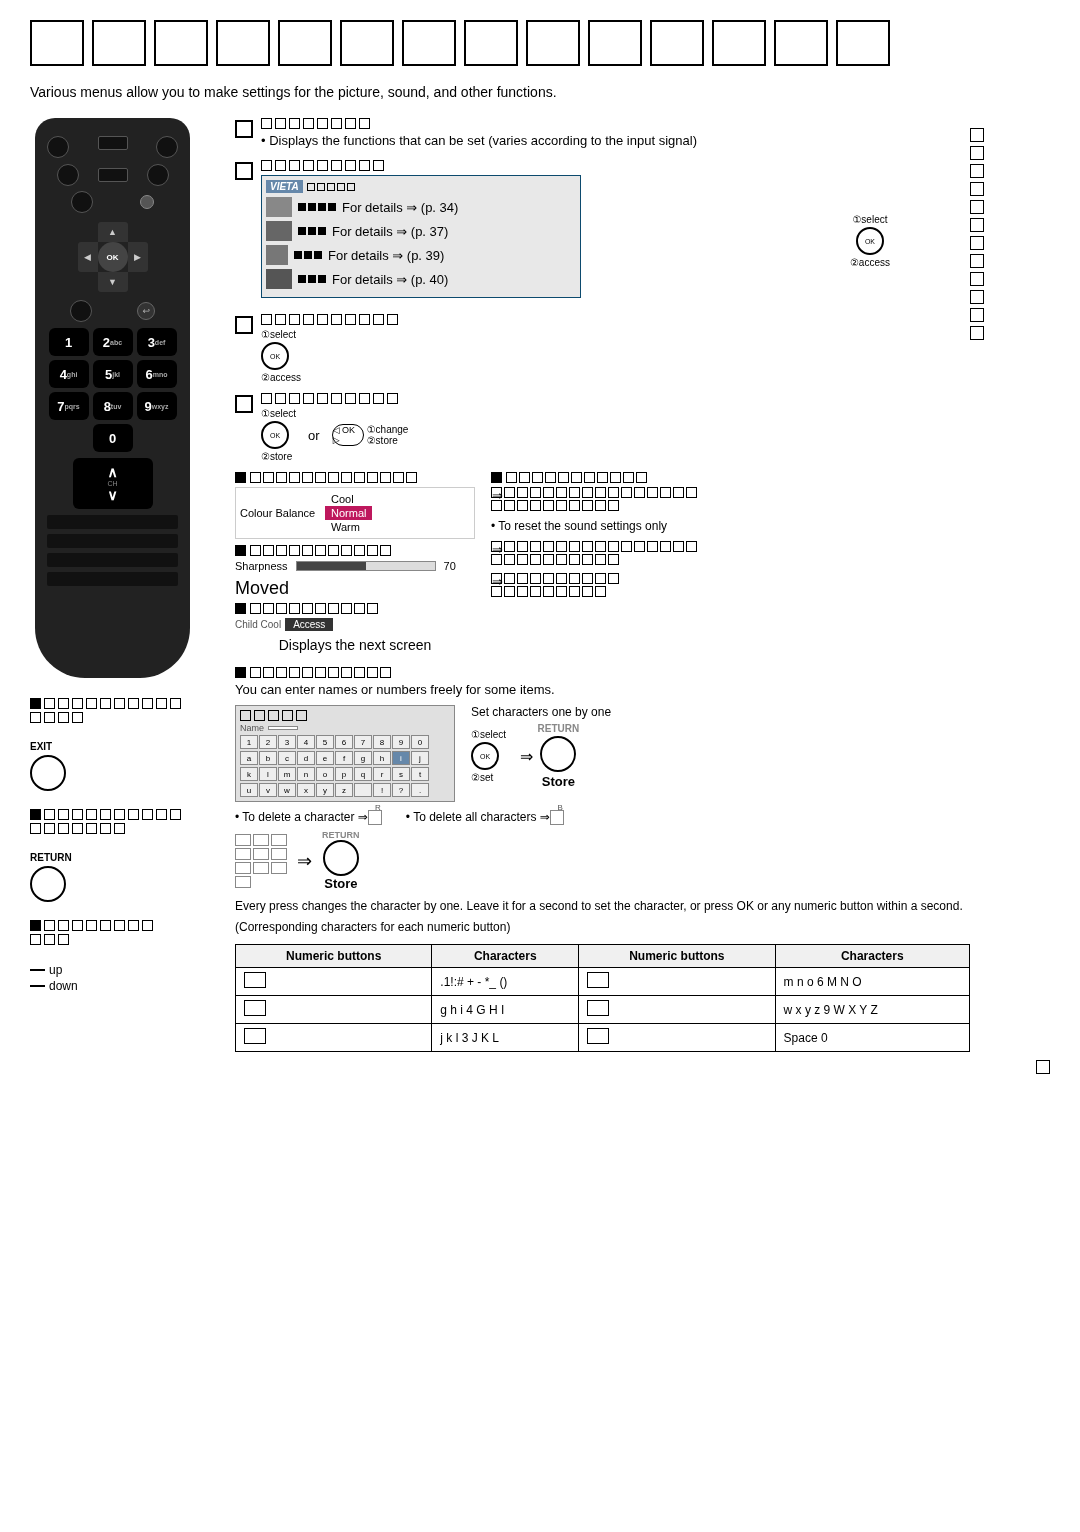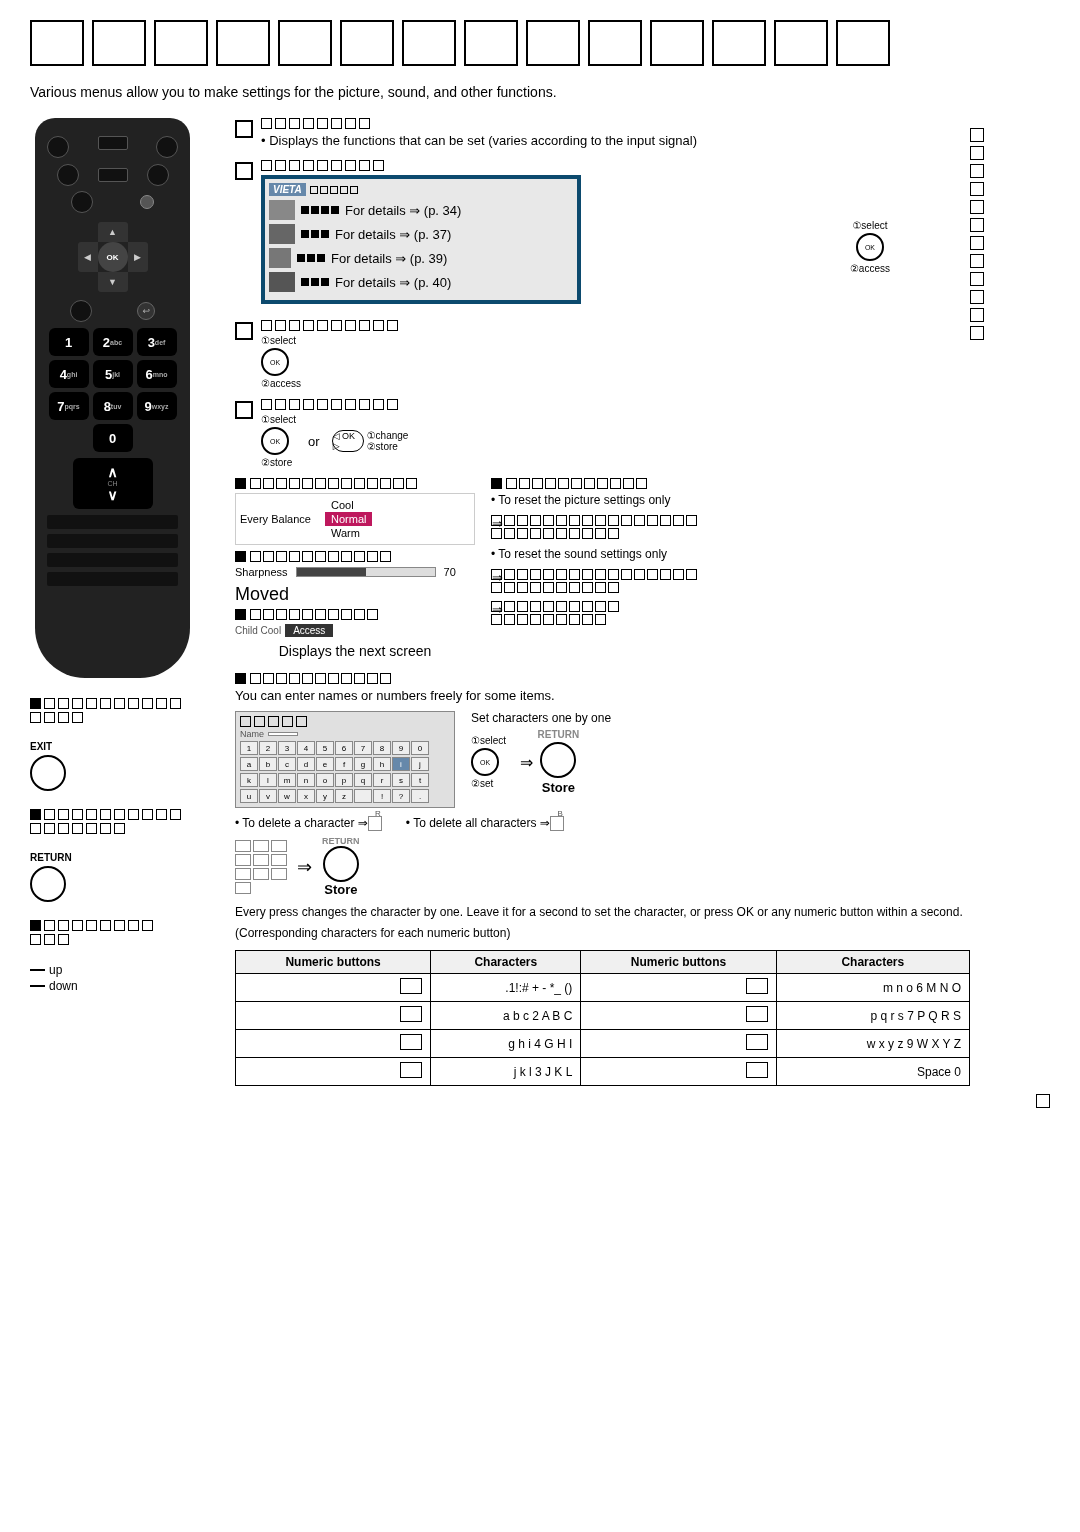--- a/index.html
+++ b/index.html
@@ -298,21 +298,21 @@
     }
     .chars-table th {
       border: 1px solid #000;
       padding: 4px 8px;
       background: #f0f0f0;
       text-align: center;
     }
     .chars-table td {
       border: 1px solid #000;
       padding: 4px 8px;
-      text-align: right;
+      text-align: left;
     }
     .table-sq {
       width: 22px;
       height: 16px;
       border: 1.5px solid #000;
       display: inline-block;
     }
     .moved-text {
       font-size: 18px;
       font-weight: normal;
@@ -545,21 +545,21 @@
             <span class="sq"></span>
             <span class="sq"></span>
             <span class="sq"></span>
             <span class="sq"></span>
           <span class="sq"></span>
             <span class="sq"></span>
             <span class="sq"></span>
             <span class="sq"></span>
         </div>
 
-        <div style="border:4px solid #0c4a6e;padding:4px;background:#e8e8e8;width:320px;margin-bottom:6px;">
+        <div style="border:1px solid #0c4a6e;padding:4px;background:#e8e8e8;width:320px;margin-bottom:6px;">
           <div style="display:flex;align-items:center;gap:4px;margin-bottom:3px;">
             <span class="vieta-logo">VIETA</span>
             <div style="display:flex;gap:2px;">
               <span class="mini-sq"></span>
                 <span class="mini-sq"></span>
                 <span class="mini-sq"></span>
                 <span class="mini-sq"></span>
                 <span class="mini-sq"></span>
             </div>
           </div>
@@ -691,21 +691,21 @@
               <span class="sq"></span>
               <span class="sq"></span>
             <span class="sq"></span>
               <span class="sq"></span>
               <span class="sq"></span>
           </div>
         </div>
 
         <div class="colour-balance-box">
           <div class="cb-row">
-            <span class="cb-label">Every Balance</span>
+            <span class="cb-label">Colour Balance</span>
             <div class="cb-options">
               <div class="cb-option">Cool</div>
               <div class="cb-option selected">Normal</div>
               <div class="cb-option">Warm</div>
             </div>
           </div>
         </div>
 
         <div style="display:flex;align-items:center;gap:4px;margin-bottom:4px;margin-top:4px;">
           <span class="sq filled"></span>
@@ -767,23 +767,20 @@
               <span class="sq"></span>
               <span class="sq"></span>
               <span class="sq"></span>
             <span class="sq"></span>
               <span class="sq"></span>
               <span class="sq"></span>
               <span class="sq"></span>
               <span class="sq"></span>
             <span class="sq"></span>
           </div>
-        </div>
-        <div style="font-size:12px;margin-bottom:8px;">
-          • <span>To reset the picture settings only</span>
         </div>
         <div style="display:flex;gap:2px;margin-bottom:2px;">
           <span class="sq">⇒</span>
           <span class="sq"></span>
             <span class="sq"></span>
             <span class="sq"></span>
             <span class="sq"></span>
             <span class="sq"></span>
           <span class="sq"></span>
             <span class="sq"></span>
@@ -1024,26 +1021,20 @@
       </thead>
       <tbody>
         <tr>
           <td><span class="table-sq"></span></td>
           <td>.1!:# + - *_  ()</td>
           <td><span class="table-sq"></span></td>
           <td>m n o 6 M N O</td>
         </tr>
         <tr>
           <td><span class="table-sq"></span></td>
-          <td>a b c 2 A B C</td>
-          <td><span class="table-sq"></span></td>
-          <td>p q r s 7 P Q R S</td>
-        </tr>
-        <tr>
-          <td><span class="table-sq"></span></td>
           <td>g h i 4 G H I</td>
           <td><span class="table-sq"></span></td>
           <td>w x y z 9 W X Y Z</td>
         </tr>
         <tr>
           <td><span class="table-sq"></span></td>
           <td>j k l 3 J K L</td>
           <td><span class="table-sq"></span></td>
           <td>Space 0</td>
         </tr>

